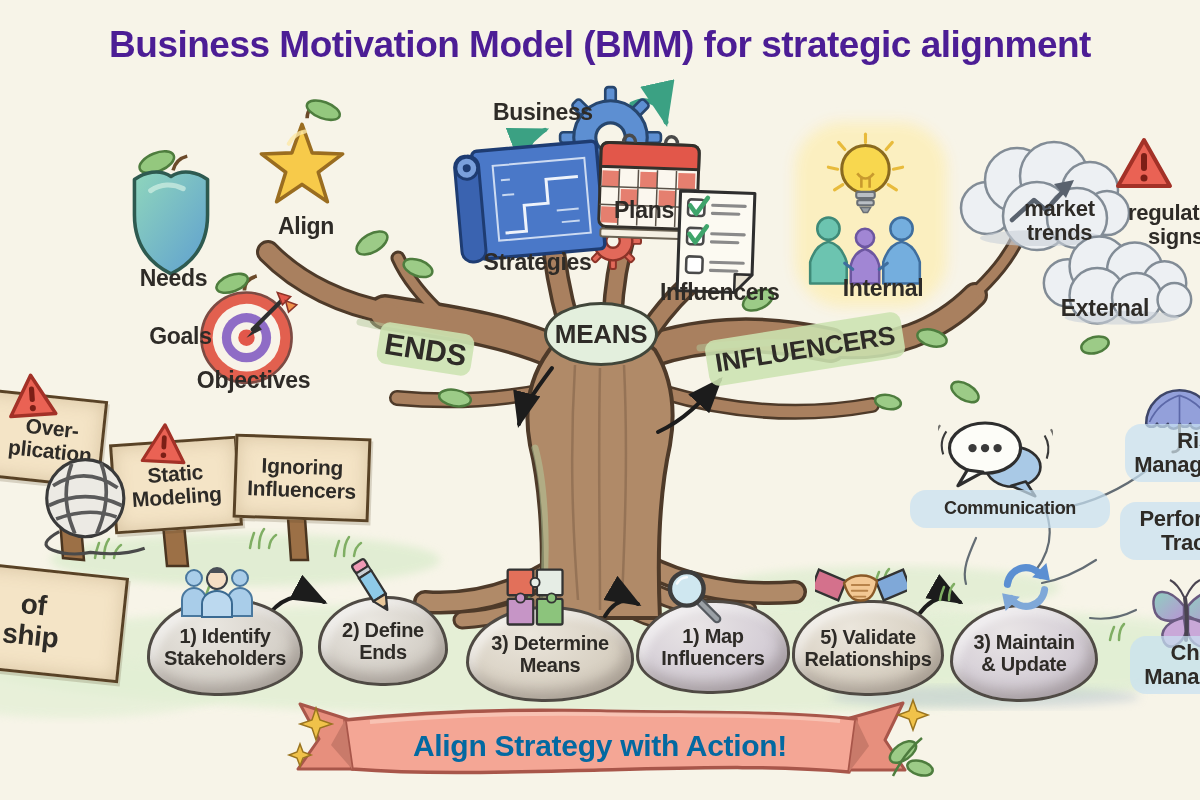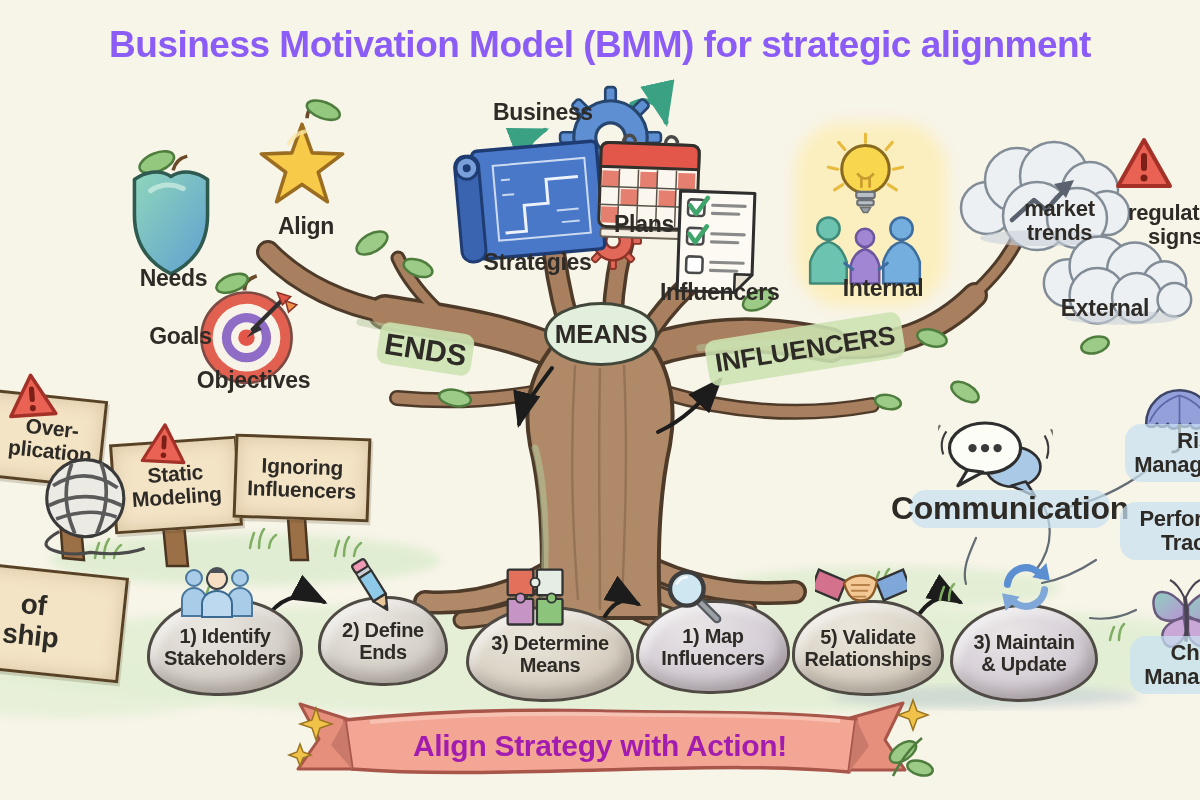--- a/index.html
+++ b/index.html
@@ -1,22 +1,22 @@
 <!DOCTYPE html>
 <html><head>
 <meta charset="utf-8">
 <style>
   html,body{margin:0;padding:0}
   body{width:1200px;height:800px;overflow:hidden;position:relative;background:#f7f4e8;font-family:"Liberation Sans",sans-serif}
   .abs{position:absolute}
   .lbl{font-weight:700;color:#2e2b27;letter-spacing:-0.3px;line-height:1.1;text-align:center}
   .lbl span{display:block}
   .s20{font-size:20px}.s21{font-size:21px}.s22{font-size:22px}.s23{font-size:23px}
-  .s24{font-size:32px}.s26{font-size:26px}.s28{font-size:28px}.s30{font-size:30px}
-  .title{font-size:37px;font-weight:700;color:#8b5cf6;letter-spacing:-0.5px;white-space:nowrap}
+  .s24{font-size:18px}.s26{font-size:26px}.s28{font-size:28px}.s30{font-size:30px}
+  .title{font-size:37px;font-weight:700;color:#4c1d95;letter-spacing:-0.5px;white-space:nowrap}
   .flexc{display:flex;flex-direction:column;align-items:center;justify-content:center}
   .sign{background:#f4e4c6;border:3px solid #584226;box-shadow:inset 0 0 18px rgba(140,110,70,.28),2px 3px 0 rgba(90,70,40,.2);z-index:3}
   .stone{border:3px solid #4f4a44;z-index:2;box-shadow:inset -6px -9px 14px rgba(110,100,95,.38),inset 5px 7px 10px rgba(255,255,255,.6)}
   .stn{background:radial-gradient(ellipse at 38% 28%,#eae7e1,#d3cec6 65%,#bfb9af)}
   .stnp{background:radial-gradient(ellipse at 38% 28%,#e9e5e6,#d2cbd4 65%,#b9aec0)}
   .stnb{background:radial-gradient(ellipse at 38% 28%,#ebe6dc,#d6cec0 65%,#c2b8a8)}
   .bluepill{background:rgba(199,224,241,.72);border-radius:16px;z-index:3}
   .greenpill{background:rgba(204,226,177,.88);border-radius:10px;z-index:3}
   .oval{background:#e3efdd;border:3px solid #41463a;border-radius:50%;z-index:3}
   .ic{z-index:4}
@@ -518,21 +518,21 @@
   <span class="lbl s26">INFLUENCERS</span>
 </div>
 
 <div class="abs txt lbl s23" style="left:126px;top:266px;width:95px">Needs</div>
 <div class="abs txt lbl s23" style="left:256px;top:214px;width:100px">Align</div>
 <div class="abs txt lbl s23" style="left:138px;top:324px;width:85px">Goals</div>
 <div class="abs txt lbl s23" style="left:186px;top:368px;width:135px">Objectives</div>
 
 <div class="abs txt lbl s23" style="left:493px;top:100px;width:85px">Business</div>
 <div class="abs txt lbl s23" style="left:475px;top:250px;width:125px">Strategies</div>
-<div class="abs txt lbl s23" style="left:604px;top:212px;width:80px">Plans</div>
+<div class="abs txt lbl s23" style="left:604px;top:198px;width:80px">Plans</div>
 <div class="abs txt lbl s23" style="left:660px;top:280px;width:110px">Influencers</div>
 
 <div class="abs txt lbl s23" style="left:828px;top:276px;width:110px">Internal</div>
 <div class="abs txt lbl s22" style="left:1002px;top:197px;width:115px">
   <span>market</span>
     <span>trends</span>
 </div>
 <div class="abs txt lbl s22" style="left:1128px;top:201px;width:140px;text-align:left">
   <span>regulatory</span>
   <span style="margin-left:20px">signs</span>
@@ -617,14 +617,14 @@
     </span>
 </div>
 <div class="abs bluepill flexc txt" style="left:1130px;top:636px;width:160px;height:58px">
   <span class="lbl s22">
       <span>Change</span>
       <span>Management</span>
     </span>
 </div>
 
 <div class="abs txt flexc" style="left:340px;top:722px;width:520px;height:46px">
-  <span class="lbl s30" style="color:#a21caf">Align Strategy with Action!</span>
+  <span class="lbl s30" style="color:#0369a1">Align Strategy with Action!</span>
 </div>
 
 </body></html>

